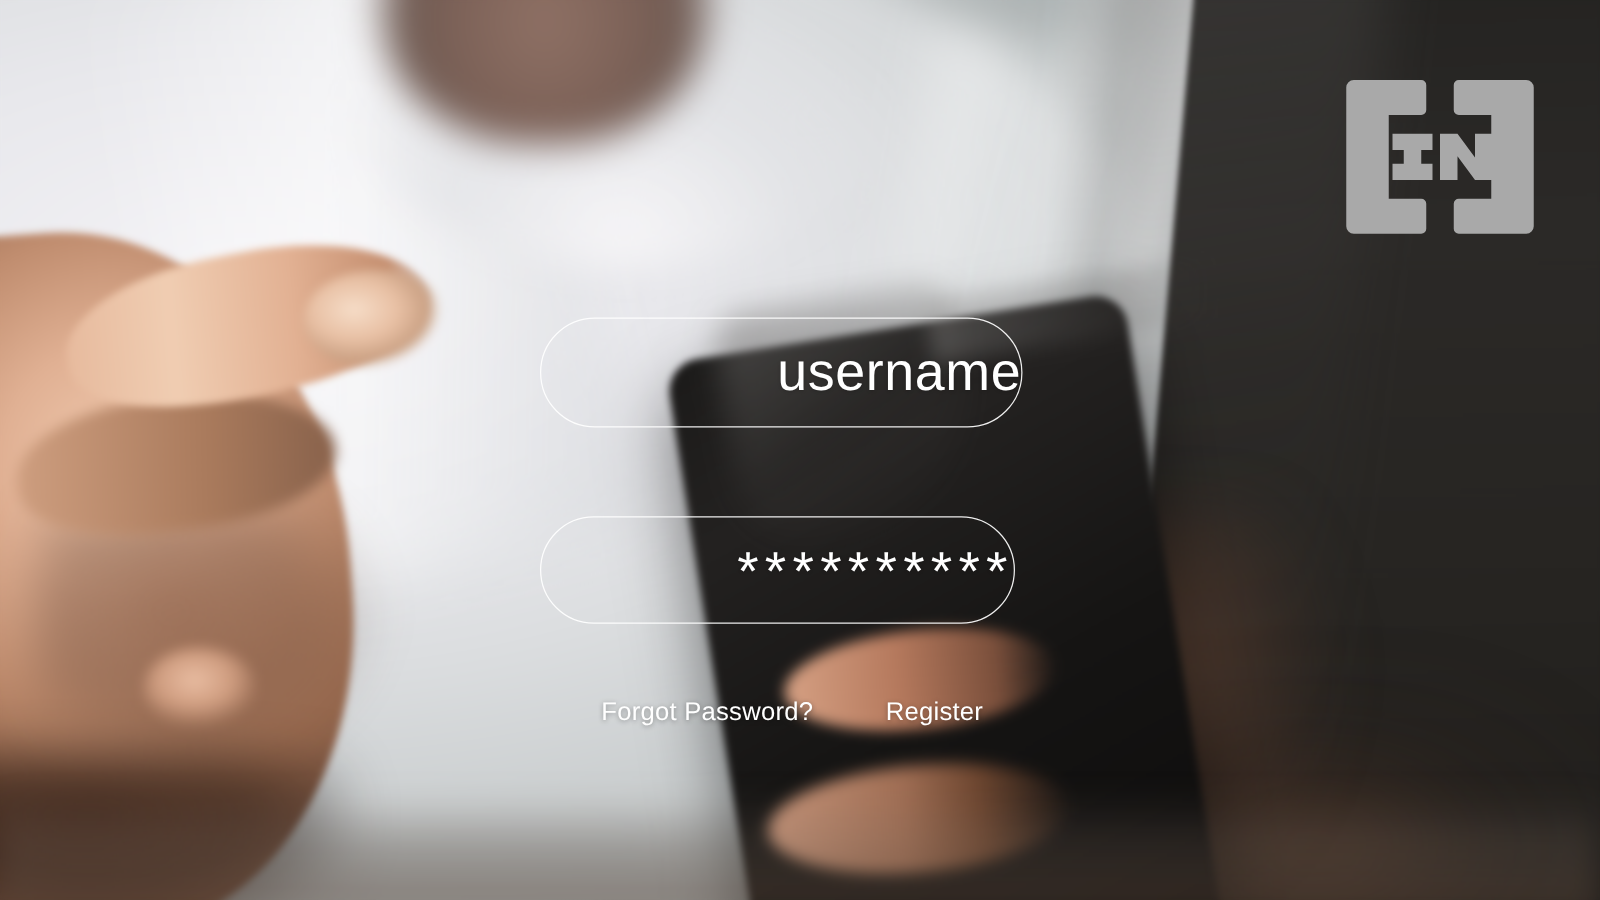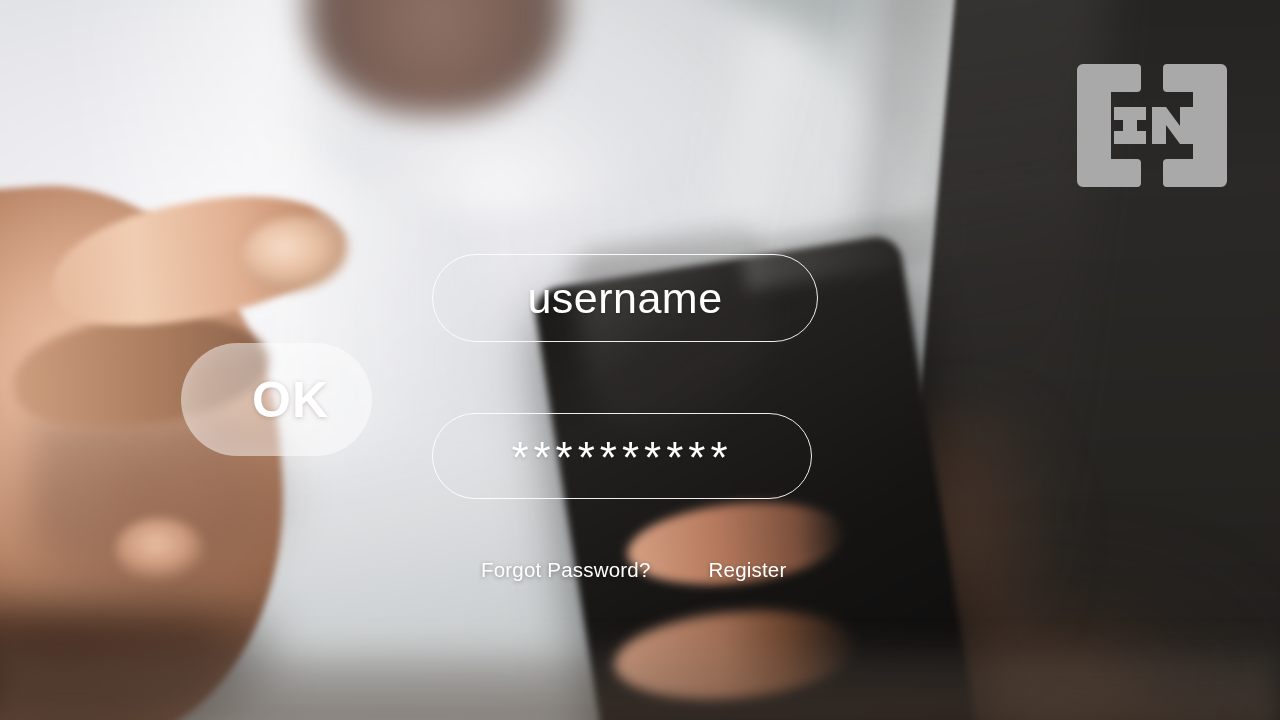--- a/index.html
+++ b/index.html
@@ -207,21 +207,21 @@
 
   
   .ui-layer { position:absolute; inset:0; }
 
   .field {
     position:absolute;
     border:1.6px solid rgba(255,255,255,0.92);
     border-radius:999px;
     display:flex;
     align-items:center;
-    justify-content:center;
+    justify-content:flex-end;
     color:#ffffff;
     text-shadow:0 1px 3px rgba(0,0,0,0.18);
     user-select:none;
   }
 
   #username-field {
     left:432px; top:254px; width:386px; height:88px;
     font-size:43px;
     font-weight:400;
     letter-spacing:0.5px;
@@ -335,23 +335,20 @@
 
     <div class="field" id="password-field">
       <span class="dots" title="password">**********</span>
     </div>
 
     <div class="link-row">
       <span class="link" id="forgot-password-link">Forgot Password?</span>
       <span class="link" id="register-link">Register</span>
     </div>
 
-    <div id="ok-button">
-      <span class="ok-label">OK</span>
-    </div>
 
     <div id="logo">
       <svg viewBox="0 0 158 127" xmlns="http://www.w3.org/2000/svg">
 
         <path d="M4 8 a6 6 0 0 1 6-6 h54 a4 4 0 0 1 4 4 v20 a4 4 0 0 1 -4 4 h-26 v67 h26 a4 4 0 0 1 4 4 v20 a4 4 0 0 1 -4 4 h-54 a6 6 0 0 1 -6 -6 z" fill="#a9a9a9"></path>
 
         <path d="M154 8 a6 6 0 0 0 -6 -6 h-54 a4 4 0 0 0 -4 4 v20 a4 4 0 0 0 4 4 h26 v67 h-26 a4 4 0 0 0 -4 4 v20 a4 4 0 0 0 4 4 h54 a6 6 0 0 0 6 -6 z" fill="#a9a9a9"></path>
 
         <path d="M41 45 h32 v13 h-9 v11 h9 v13 h-32 v-13 h9 v-11 h-9 z" fill="#a9a9a9"></path>
 

